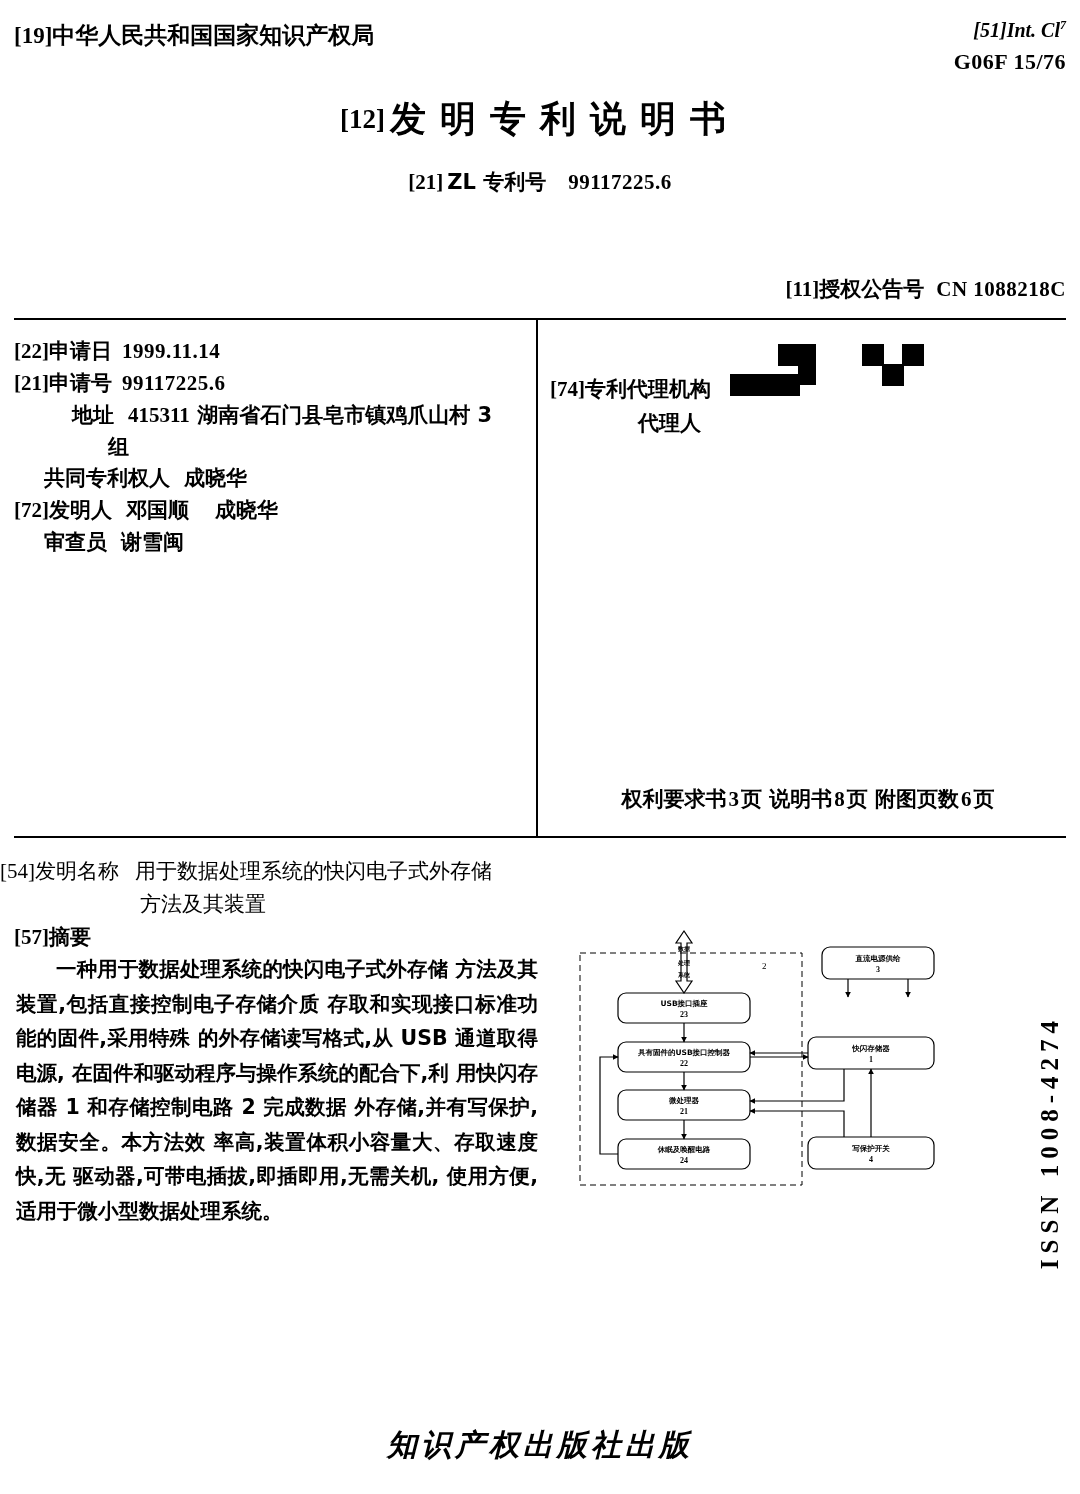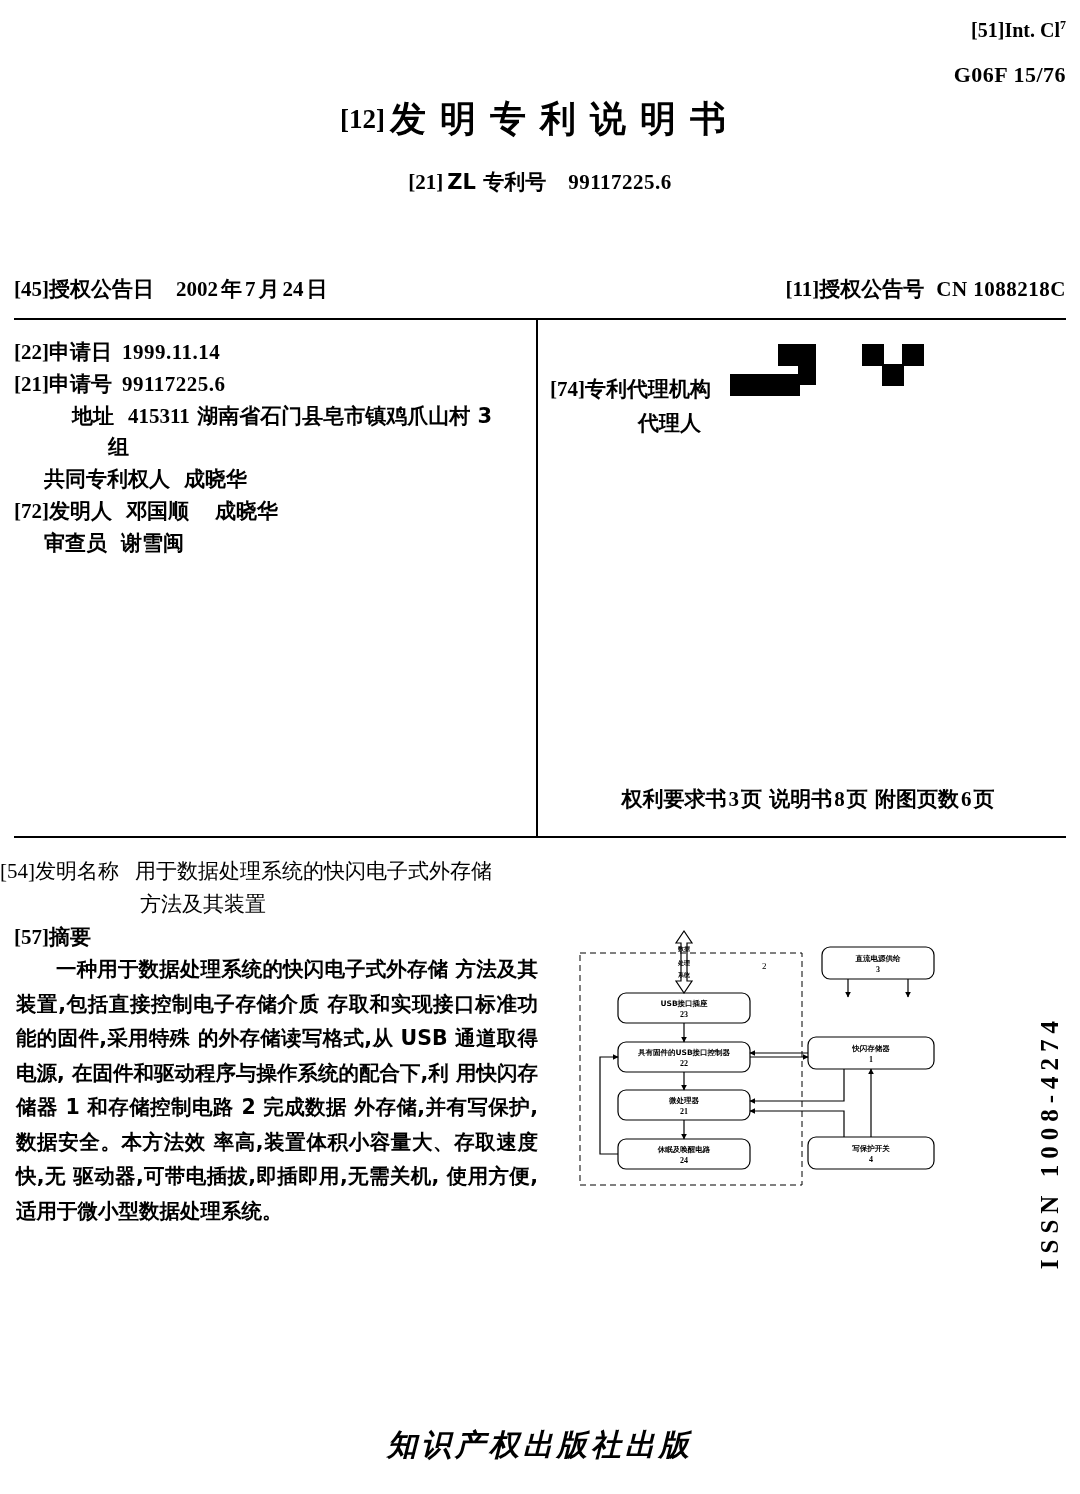--- a/index.html
+++ b/index.html
@@ -33,25 +33,25 @@
   .hdr-left .tag { font-family: "Liberation Serif", serif; }
   .hdr-left .txt { font-family: "DejaVu Sans", sans-serif; }
 
   .hdr-right {
     position: absolute;
     right: 14px; top: 18px;
     text-align: right;
     font-size: 20px;
     font-weight: bold;
   }
-  .hdr-right .int-cl { display: block; }
+  .hdr-right .int-cl { display: block; font-style: italic; }
   .hdr-right .sup { font-size: 12px; vertical-align: super; }
   .hdr-right .ipc {
     display: block;
-    margin-top: 20px;
+    margin-top: 7px;
     font-size: 22px;
     letter-spacing: 0.5px;
   }
 
   
   .doc-title {
     position: absolute;
     left: 0; right: 0; top: 95px;
     text-align: center;
     font-size: 36px;
@@ -126,21 +126,21 @@
   .biblio-left {
     position: absolute;
     left: 14px; top: 336px;
     width: 512px;
     font-size: 21px;
     font-weight: bold;
     line-height: 31px;
   }
   .bib-line { white-space: nowrap; }
   .bib-line .bnum { font-family: "Liberation Serif", serif; }
-  .bib-line .blabel { font-family: Liberation Sans, sans-serif; }
+  .bib-line .blabel { font-family: Liberation Mono, monospace; }
   .bib-line .bval { font-family: "Liberation Serif", serif; margin-left: 10px; letter-spacing: 0.5px; }
   .bib-line .bval-cjk { font-family: "DejaVu Sans", sans-serif; margin-left: 14px; }
   .indent-1 { padding-left: 58px; }
   .indent-2 { padding-left: 80px; }
   .indent-3 { padding-left: 30px; }
   .addr-val { font-family: "DejaVu Sans", sans-serif; margin-left: 14px; }
   .addr-val .zip { font-family: "Liberation Serif", serif; }
 
   
   .biblio-right {
@@ -268,40 +268,40 @@
     font-family: "DejaVu Sans", sans-serif;
     font-size: 6px;
     font-weight: bold;
   }
 </style>
 </head>
 <body>
 
 <div class="page">
 
+  <div class="hdr-left">
+    <span class="tag">[19]</span><span class="txt">中华人民共和国国家知识产权局</span>
+  </div>
 
   <div class="hdr-right">
     <span class="int-cl">
       <span>[51]</span><span>Int. Cl</span><span class="sup">7</span>
     </span>
     <span class="ipc">G06F 15/76</span>
   </div>
 
   <div class="doc-title">
     <span class="tnum">[12]</span><span class="tchars">发明专利说明书</span>
   </div>
 
   <div class="doc-subtitle">
     <span class="snum">[21]</span><span class="slabel">ZL 专利号</span><span class="sval">99117225.6</span>
   </div>
 
   <div class="grant-row">
-    <div class="grant-left">
-      <span class="gnum">[45]</span><span class="glabel">授权公告日</span><span class="gval"><span>2002</span><span class="cjkchar">年</span><span>7</span><span class="cjkchar">月</span><span>24</span><span class="cjkchar">日</span></span>
-    </div>
     <div class="grant-right">
       <span class="gnum">[11]</span><span class="glabel">授权公告号</span><span class="gval">CN 1088218C</span>
     </div>
   </div>
 
   <div class="rule rule-top"></div>
   <div class="vrule"></div>
   <div class="rule rule-mid"></div>
 
   <div class="biblio-left">

